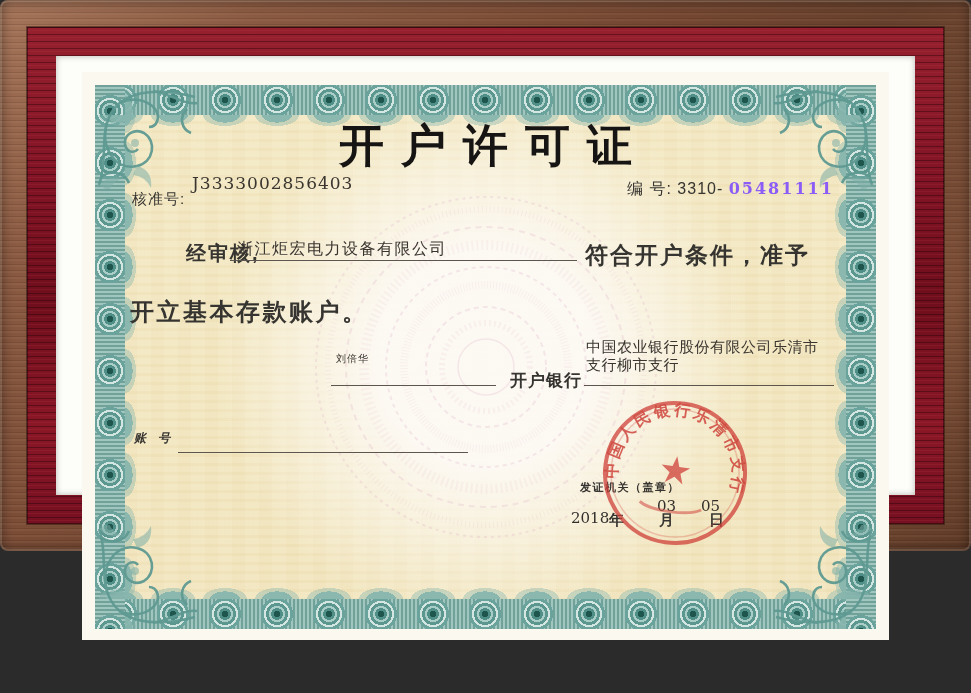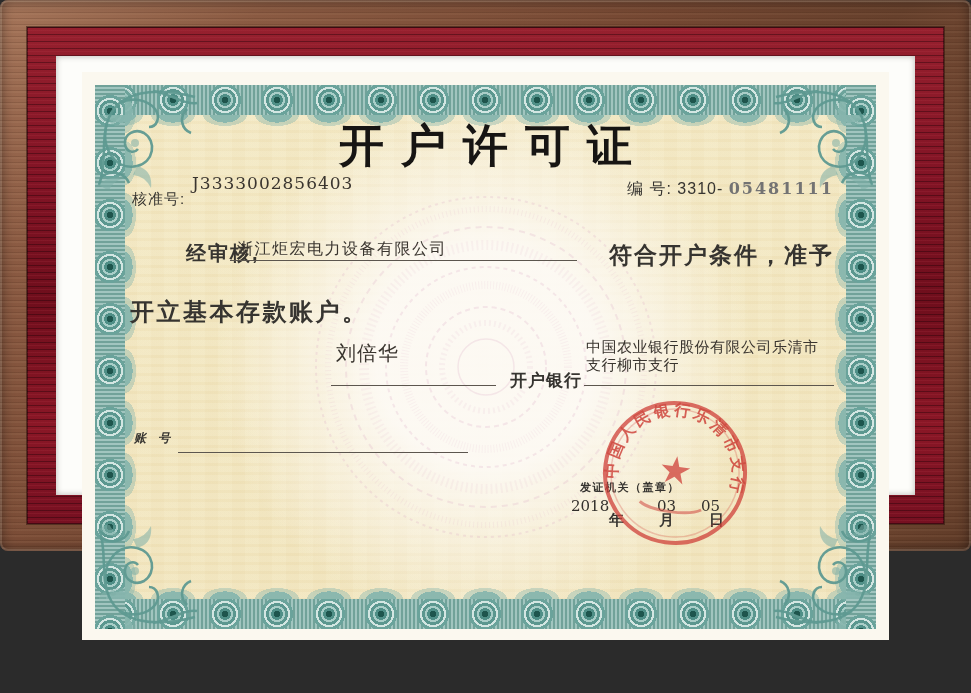--- a/index.html
+++ b/index.html
@@ -76,42 +76,42 @@
     font-family:"DejaVu Serif","Liberation Serif",serif;
     font-size:45px;font-weight:700;letter-spacing:17px;color:#171513;text-indent:17px;
   }
   .lbl{font-family:"Liberation Sans",sans-serif;color:#363430;}
   .val{font-family:"DejaVu Serif","Liberation Serif",serif;color:#3a352f;}
   .rule{position:absolute;border-bottom:1.5px solid #5c564e;}
 
   .approval-label{position:absolute;left:50px;top:118px;font-size:15px;letter-spacing:1px;}
   .approval-value{position:absolute;left:110px;top:101px;font-size:17px;letter-spacing:1px;}
   .serial{position:absolute;left:545px;top:107px;font-size:16px;letter-spacing:1px;}
-  .serial .red{color:#737373;font-family:"DejaVu Serif","Liberation Serif",serif;font-weight:700;letter-spacing:2px;}
+  .serial .red{color:#8b5cf6;font-family:"DejaVu Serif","Liberation Serif",serif;font-weight:700;letter-spacing:2px;}
 
   .review-label{position:absolute;left:104px;top:168px;font-size:20px;font-weight:600;letter-spacing:2px;}
   .company{position:absolute;left:155px;top:167px;font-size:16px;letter-spacing:1.5px;}
   .rule.company-line{left:148px;top:120px;width:347px;top:188px;}
-  .condition{position:absolute;left:503px;top:168px;font-size:23px;font-weight:600;letter-spacing:2px;margin-left:24px;}
+  .condition{position:absolute;left:503px;top:168px;font-size:23px;font-weight:600;letter-spacing:2px;}
   .open-account{position:absolute;left:48px;top:224px;font-size:24px;font-weight:600;letter-spacing:2.5px;}
 
   .legalrep-label{position:absolute;left:47px;top:291px;font-size:17px;font-weight:500;letter-spacing:.5px;}
-  .legalrep-name{position:absolute;left:254px;top:268px;font-size:20px;letter-spacing:1px;}
+  .legalrep-name{position:absolute;left:254px;top:280px;font-size:10px;letter-spacing:1px;}
   .rule.legalrep-line{left:249px;width:165px;top:229px;top:313px;}
   .bank-label{position:absolute;left:428px;top:297px;font-size:17px;font-weight:600;letter-spacing:1px;}
   .bank-name{position:absolute;left:504px;top:266px;width:238px;font-size:15px;line-height:18px;letter-spacing:.5px;}
   .rule.bank-line{left:502px;width:250px;top:313px;}
 
   .account-label{position:absolute;left:52px;top:358px;font-size:12px;font-weight:600;font-style:italic;}
   .account-number{position:absolute;left:100px;top:349px;font-size:17px;letter-spacing:1px;}
   .rule.account-line{left:96px;width:290px;top:380px;}
 
   .issuer-label{position:absolute;left:498px;top:408px;font-size:11px;font-weight:600;letter-spacing:1.5px;}
   .date-num{position:absolute;top:425px;font-size:15px;font-family:"DejaVu Serif","Liberation Serif",serif;color:#33302c;}
-  .date-num.y{left:489px;} .date-num.m{left:575px;} .date-num.d{left:619px;}
+  .date-num.y{left:489px;margin-top:12px;} .date-num.m{left:575px;} .date-num.d{left:619px;}
   .date-lab{position:absolute;top:439px;font-size:15px;font-weight:600;}
   .date-lab.y{left:527px;} .date-lab.m{left:577px;} .date-lab.d{left:627px;}
 
   .seal{position:absolute;left:514px;top:322px;width:158px;height:158px;transform:rotate(8deg);opacity:.88;}
 </style>
 </head>
 <body>
 
 <div class="stage">
 

